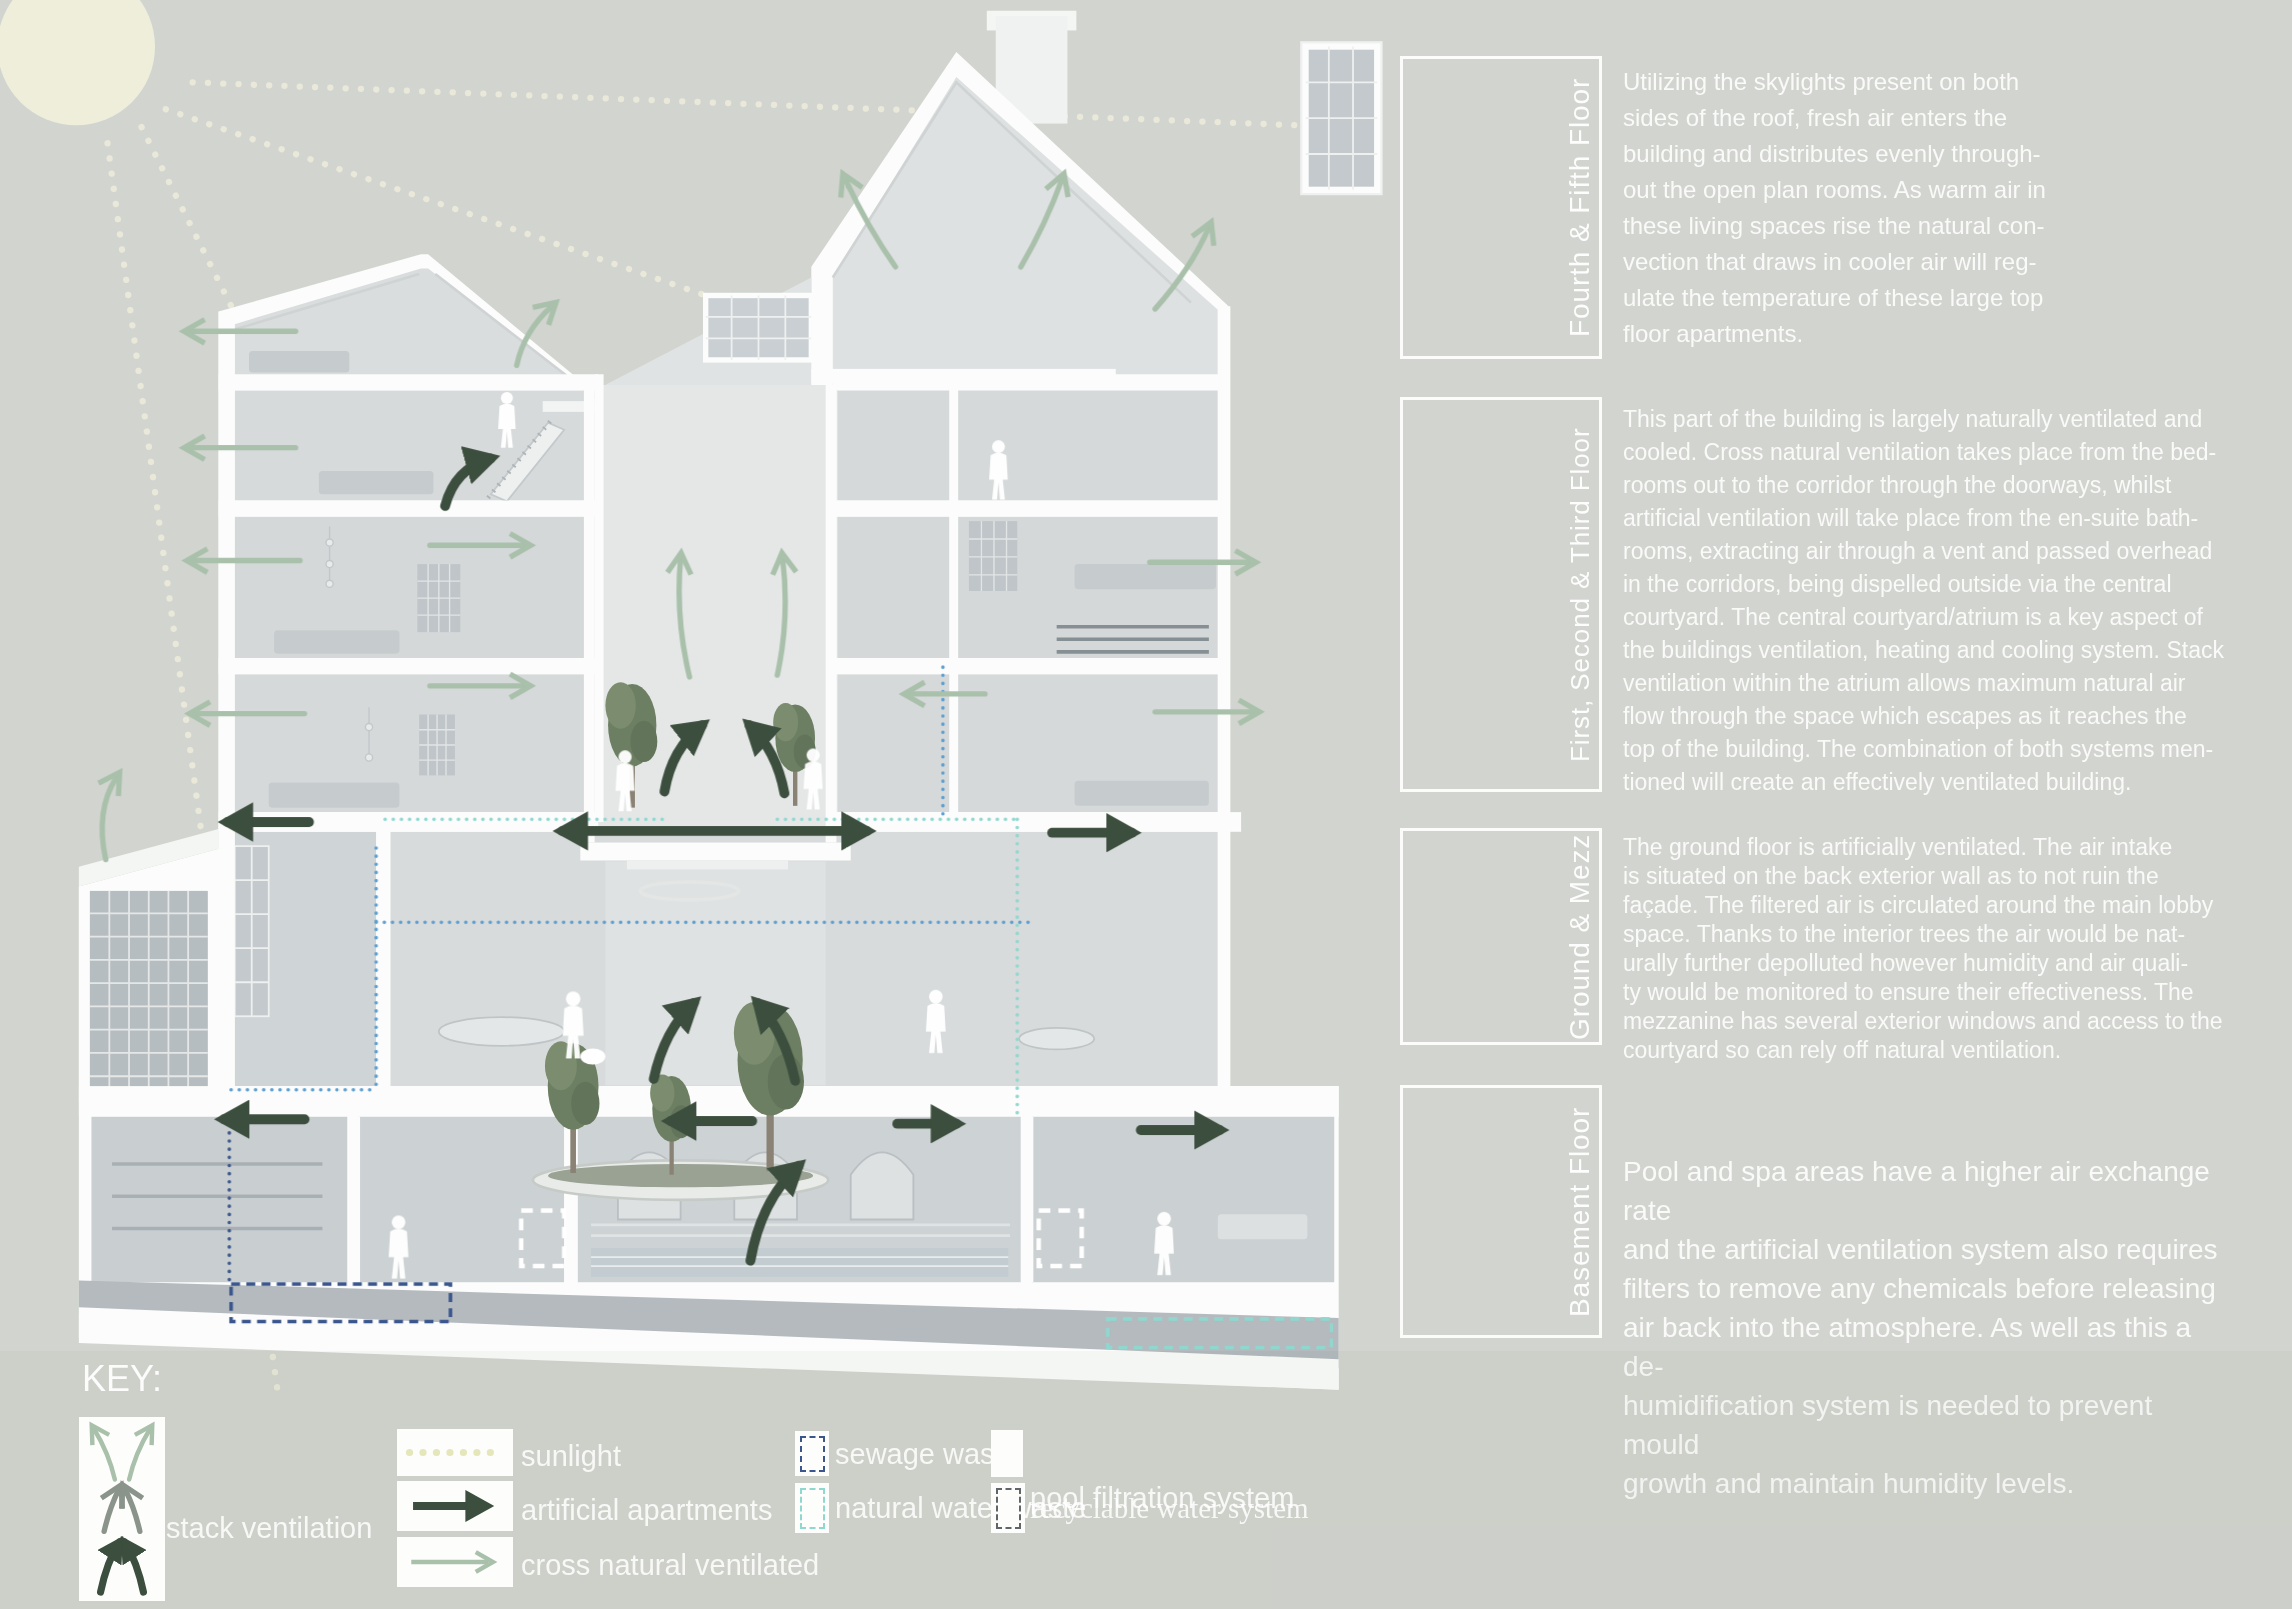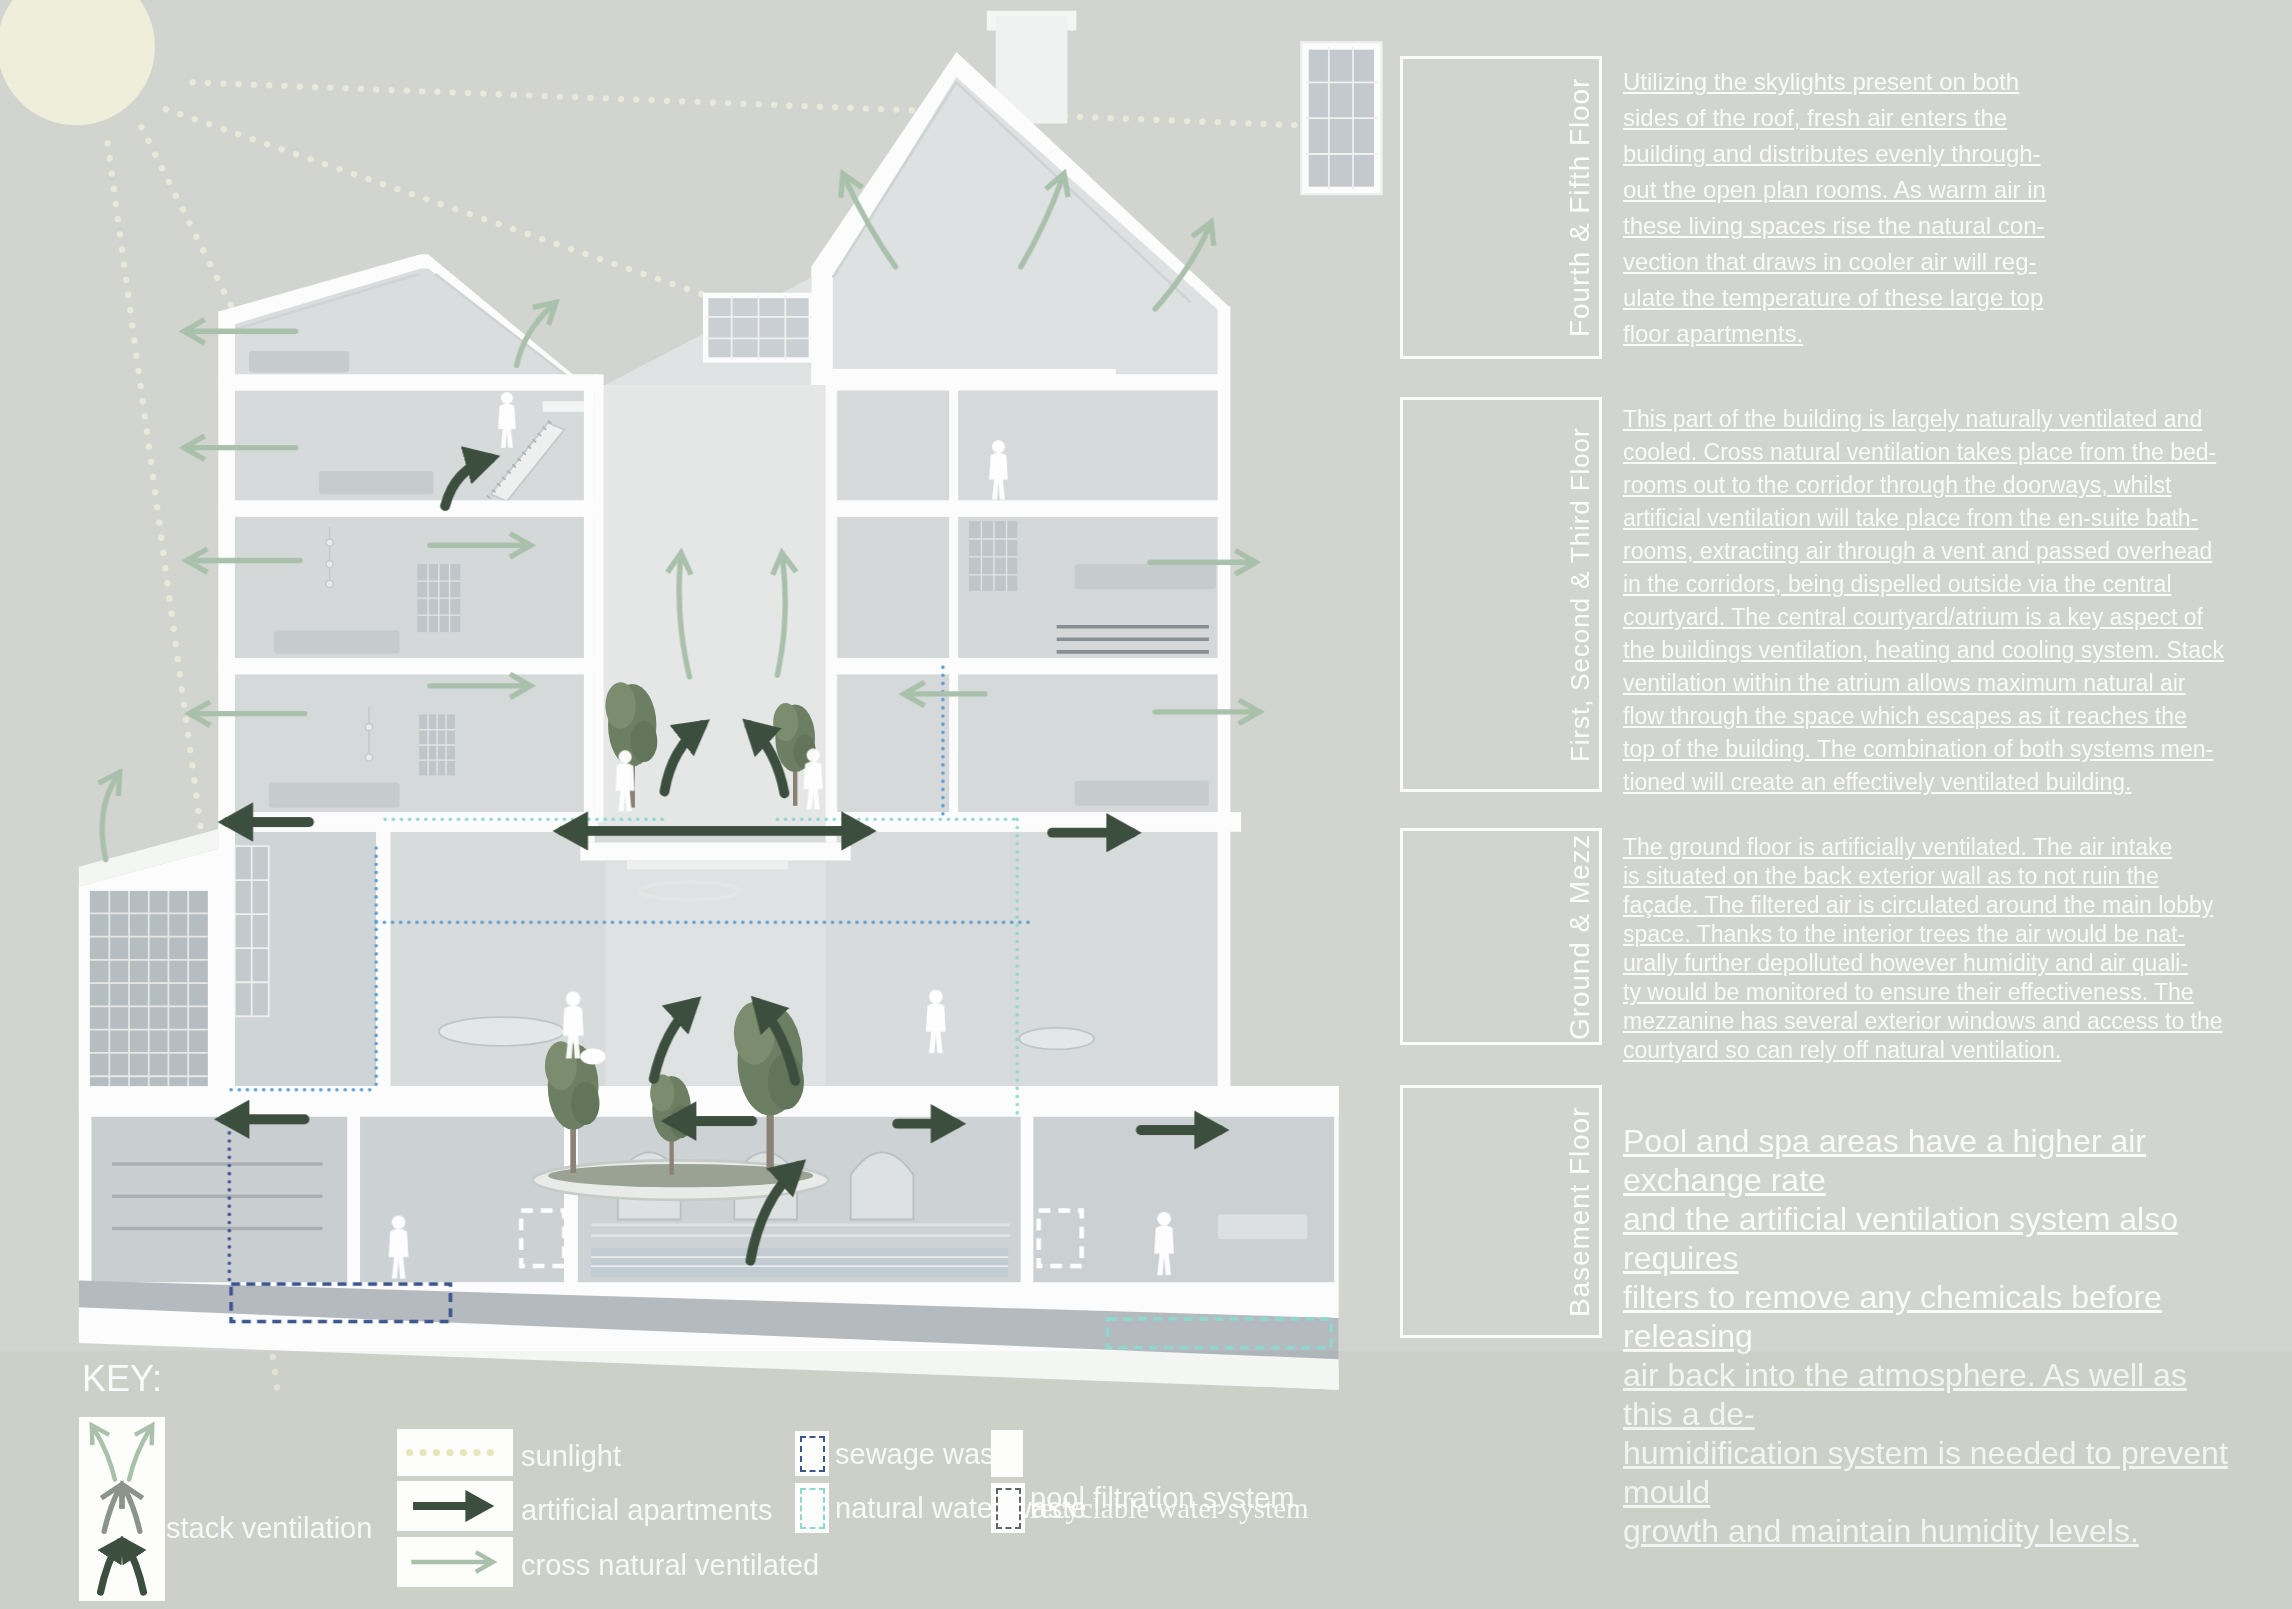--- a/index.html
+++ b/index.html
@@ -3,25 +3,25 @@
 <meta charset="utf-8">
 <style>
   html,body{margin:0;padding:0;background:#9ea39d;}
   #canvas{position:relative;width:2293px;height:1609px;background:#d2d5cf;overflow:hidden;
           font-family:"Liberation Sans",sans-serif;}
   svg{position:absolute;left:0;top:0;}
   .ann-frame{position:absolute;left:1400px;width:202px;border:3.6px solid rgba(255,255,255,.92);box-sizing:border-box;}
   .ann-label{position:absolute;top:0;right:2.7px;height:100%;display:flex;align-items:center;justify-content:center;
              writing-mode:vertical-rl;transform:rotate(180deg);font-size:28px;letter-spacing:0.9px;
              color:rgba(255,255,255,.95);white-space:nowrap;}
-  .ann-text{position:absolute;left:1623px;color:rgba(255,255,255,.88);white-space:pre-line;text-decoration:underline;}
+  .ann-text{position:absolute;left:1623px;color:rgba(255,255,255,.88);white-space:pre-line;}
   #text-1{top:64px;width:502px;font-size:24px;line-height:36px;}
   #text-2{top:403px;width:681px;font-size:23px;line-height:33px;}
   #text-3{top:833px;width:681px;font-size:23px;line-height:29px;}
-  #text-4{top:1122px;width:609px;font-size:32px;line-height:39px;}
+  #text-4{top:1152px;width:609px;font-size:28px;line-height:39px;}
   .key-band{position:absolute;left:0;top:1351px;width:2293px;height:259px;background:rgba(80,90,80,0.04);}
   .key-title{position:absolute;left:82px;top:1358px;font-size:36px;color:rgba(255,255,255,.92);}
   .key-label{position:absolute;font-size:29px;color:rgba(255,255,255,.85);white-space:nowrap;}
   .swatch{position:absolute;background:#fdfdfb;box-sizing:border-box;}
   .swatch .dash{position:absolute;left:4.5px;top:4.5px;right:4.5px;bottom:4.5px;border:2.7px dashed transparent;}
 </style>
 </head>
 <body>
 
 <div id="canvas">

